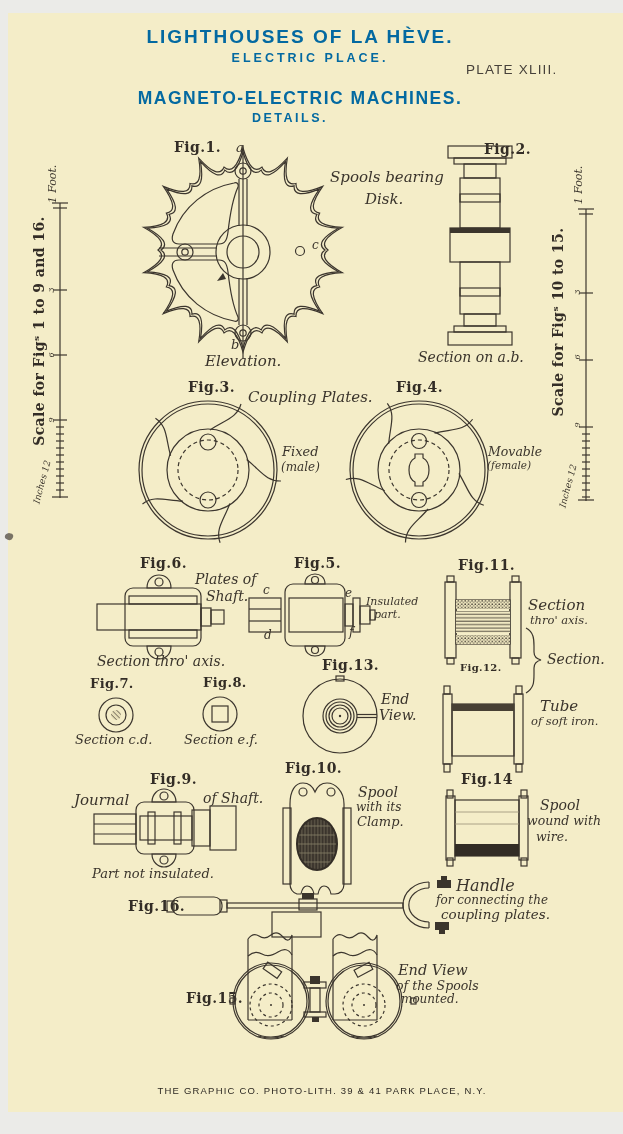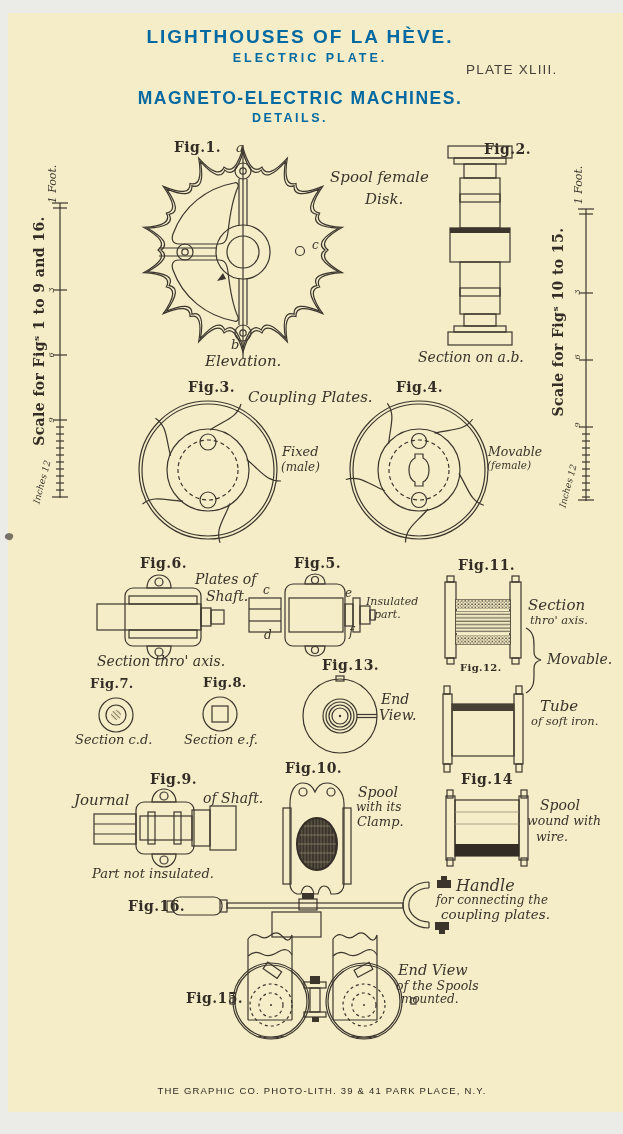--- a/index.html
+++ b/index.html
@@ -54,21 +54,21 @@
   </pattern>
 </defs>
 </svg>
 
 <div class="strip" style="left:0;top:0;width:8px;height:1134px"></div>
 <div class="strip" style="left:0;top:0;width:623px;height:13px"></div>
 <div class="strip" style="left:0;top:1112px;width:623px;height:22px"></div>
 <div class="abs" style="left:5px;top:533px;width:8px;height:7px;background:#5a544c;border-radius:60% 40% 55% 45%;transform:rotate(20deg);opacity:.8"></div>
 
 <div class="abs sans ctr" style="left:100px;top:26px;width:400px;font-size:19px;font-weight:bold;letter-spacing:2px">LIGHTHOUSES OF LA HÈVE.</div>
-<div class="abs sans ctr" style="left:110px;top:51px;width:400px;font-size:12.5px;font-weight:bold;letter-spacing:3px">ELECTRIC PLATE.</div>
+<div class="abs sans ctr" style="left:110px;top:51px;width:400px;font-size:12.5px;font-weight:bold;letter-spacing:3px">ELECTRIC PLACE.</div>
 <div class="abs sans" style="left:466px;top:62px;font-size:13.5px;letter-spacing:1.2px;color:#46413a">PLATE XLIII.</div>
 <div class="abs sans ctr" style="left:75px;top:88px;width:450px;font-size:17.5px;font-weight:bold;letter-spacing:1.5px">MAGNETO-ELECTRIC MACHINES.</div>
 <div class="abs sans ctr" style="left:90px;top:111px;width:400px;font-size:12.5px;font-weight:bold;letter-spacing:2.5px">DETAILS.</div>
 
 <svg style="left:38px;top:200px" width="34" height="302">
   <line x1="22" y1="3" x2="22" y2="298" class="ink" stroke-width="1.4"></line>
   <line x1="14" y1="3" x2="30" y2="3" class="ink"></line>
     <line x1="15" y1="8" x2="29" y2="8" class="ink" stroke-width=".8"></line>
   <line x1="15" y1="90" x2="29" y2="90" class="ink"></line>
   <line x1="15" y1="155" x2="29" y2="155" class="ink"></line>
@@ -138,21 +138,21 @@
   <circle cx="50" cy="112" r="8" class="ink" stroke-width="1.4"></circle>
     <circle cx="50" cy="112" r="3.2" class="ink"></circle>
   <circle cx="108" cy="112" r="27" class="ink" stroke-width="2.8"></circle>
   <circle cx="108" cy="112" r="16" class="ink" stroke-width="1.4"></circle>
   <path d="M88,133 l-6,8 l9,-2 z" fill="#3c362e" stroke="none"></path>
   <circle cx="165" cy="111" r="4.5" class="ink"></circle>
 </svg>
 <span class="abs it" style="left:236px;top:140px;font-size:13px">a</span>
 <span class="abs it" style="left:231px;top:337px;font-size:13px">b</span>
 <span class="abs it" style="left:312px;top:238px;font-size:12px">c</span>
-<div class="abs it" style="left:330px;top:168px;font-size:15px">Spool female</div>
+<div class="abs it" style="left:330px;top:168px;font-size:15px">Spools bearing</div>
 <div class="abs it" style="left:365px;top:190px;font-size:15px">Disk.</div>
 <div class="abs it" style="left:205px;top:352px;font-size:15px">Elevation.</div>
 
 <div class="abs figlabel" style="left:484px;top:141px;font-size:14px">Fig.2.</div>
 <svg style="left:438px;top:142px" width="100" height="212">
   <rect x="10" y="4" width="64" height="12" fill="url(#p-hl)" class="ink"></rect>
   <rect x="16" y="16" width="52" height="6" fill="url(#p-hat2)" class="ink"></rect>
   <rect x="26" y="22" width="32" height="14" fill="url(#p-hat)" class="ink"></rect>
   <rect x="22" y="36" width="40" height="50" fill="url(#p-hat)" class="ink"></rect>
   <rect x="22" y="52" width="40" height="8" fill="url(#p-hl)" class="ink"></rect>
@@ -279,21 +279,21 @@
   <rect x="19" y="24" width="54" height="9" fill="url(#p-stip)" stroke="none"></rect>
   <rect x="19" y="59" width="54" height="9" fill="url(#p-stip)" stroke="none"></rect>
   <rect x="19" y="35" width="54" height="22" fill="url(#p-hl)" stroke="none"></rect>
 </svg>
 <div class="abs it" style="left:528px;top:596px;font-size:15px">Section</div>
 <div class="abs it" style="left:530px;top:613px;font-size:11.5px">thro' axis.</div>
 
 <svg style="left:524px;top:626px" width="22" height="70">
   <path d="M2,2 C10,6 10,14 10,20 L10,26 C10,31 13,33 17,34 C13,35 10,37 10,42 L10,48 C10,56 10,62 2,67" class="ink" stroke-width="1.3"></path>
 </svg>
-<div class="abs it" style="left:547px;top:651px;font-size:14px">Movable.</div>
+<div class="abs it" style="left:547px;top:651px;font-size:14px">Section.</div>
 
 <div class="abs figlabel" style="left:460px;top:662px;font-size:10px">Fig.12.</div>
 <svg style="left:437px;top:684px" width="92" height="90">
   <rect x="7" y="2" width="6" height="8" fill="url(#p-vl)" class="ink" stroke-width=".8"></rect>
   <rect x="7" y="80" width="6" height="8" fill="url(#p-vl)" class="ink" stroke-width=".8"></rect>
   <rect x="79" y="2" width="6" height="8" fill="url(#p-vl)" class="ink" stroke-width=".8"></rect>
   <rect x="79" y="80" width="6" height="8" fill="url(#p-vl)" class="ink" stroke-width=".8"></rect>
   <rect x="6" y="10" width="9" height="70" fill="url(#p-vl)" class="ink"></rect>
   <rect x="77" y="10" width="9" height="70" fill="url(#p-vl)" class="ink"></rect>
   <rect x="15" y="20" width="62" height="52" fill="url(#p-hl)" class="ink"></rect>

